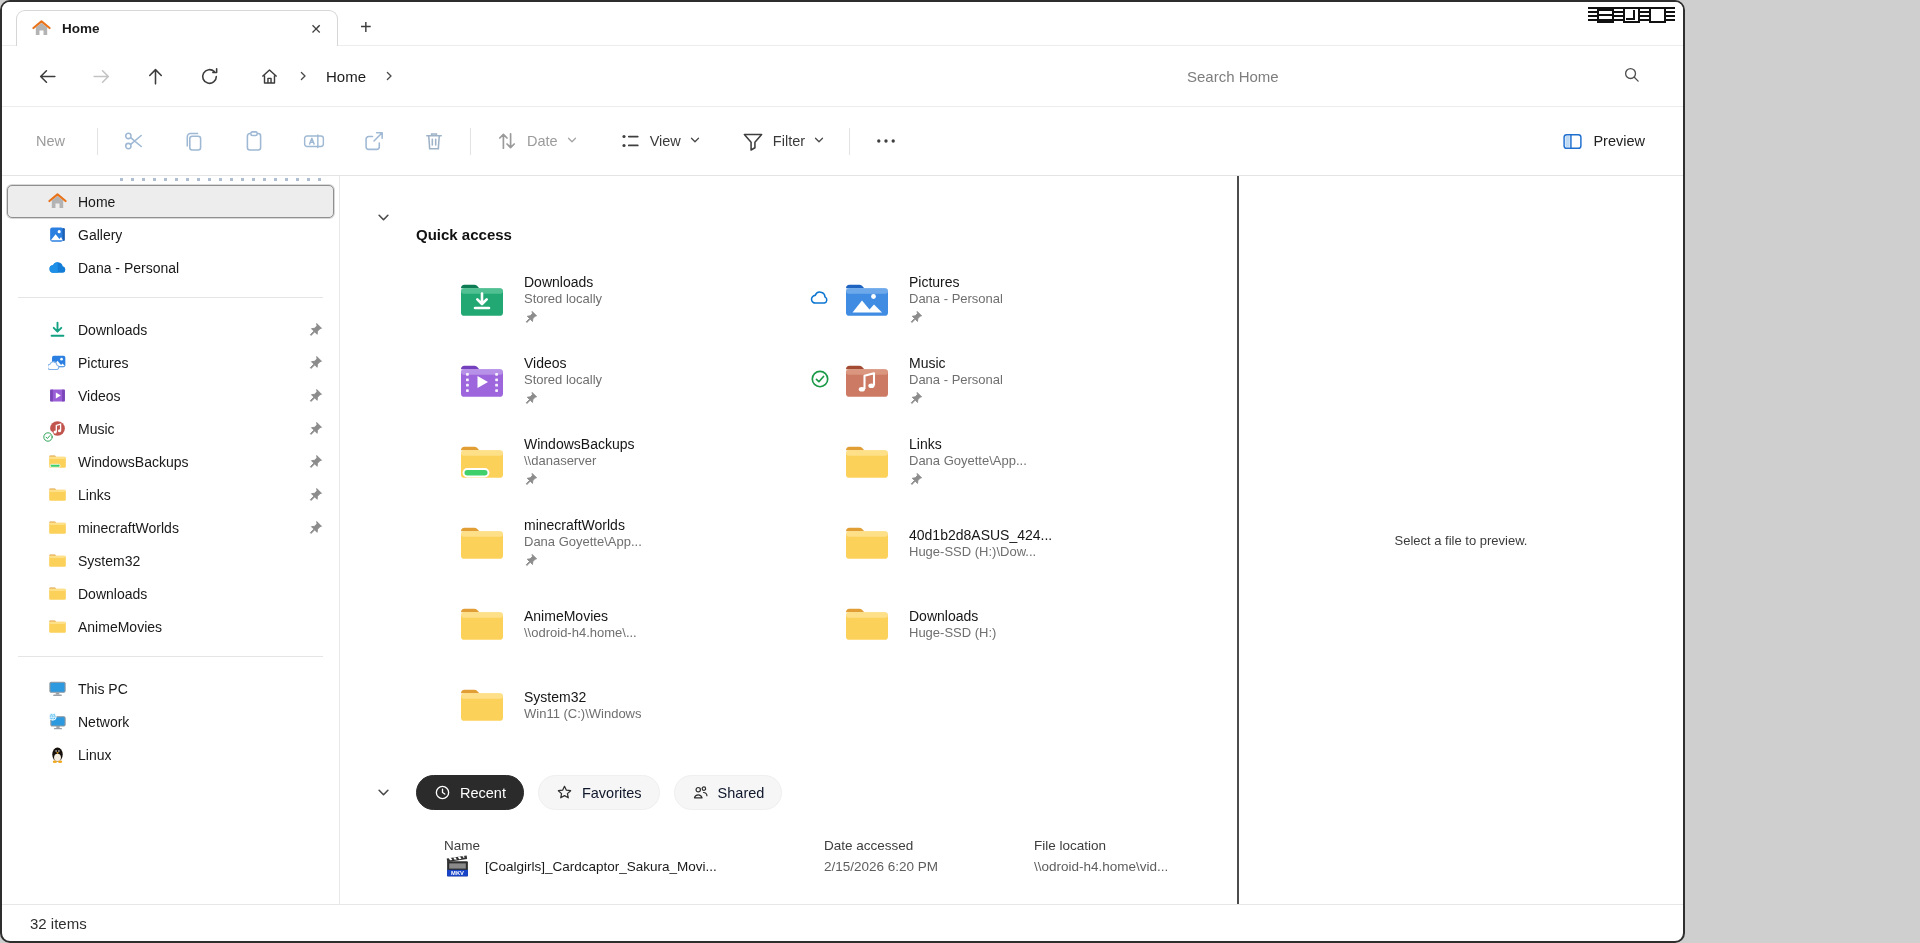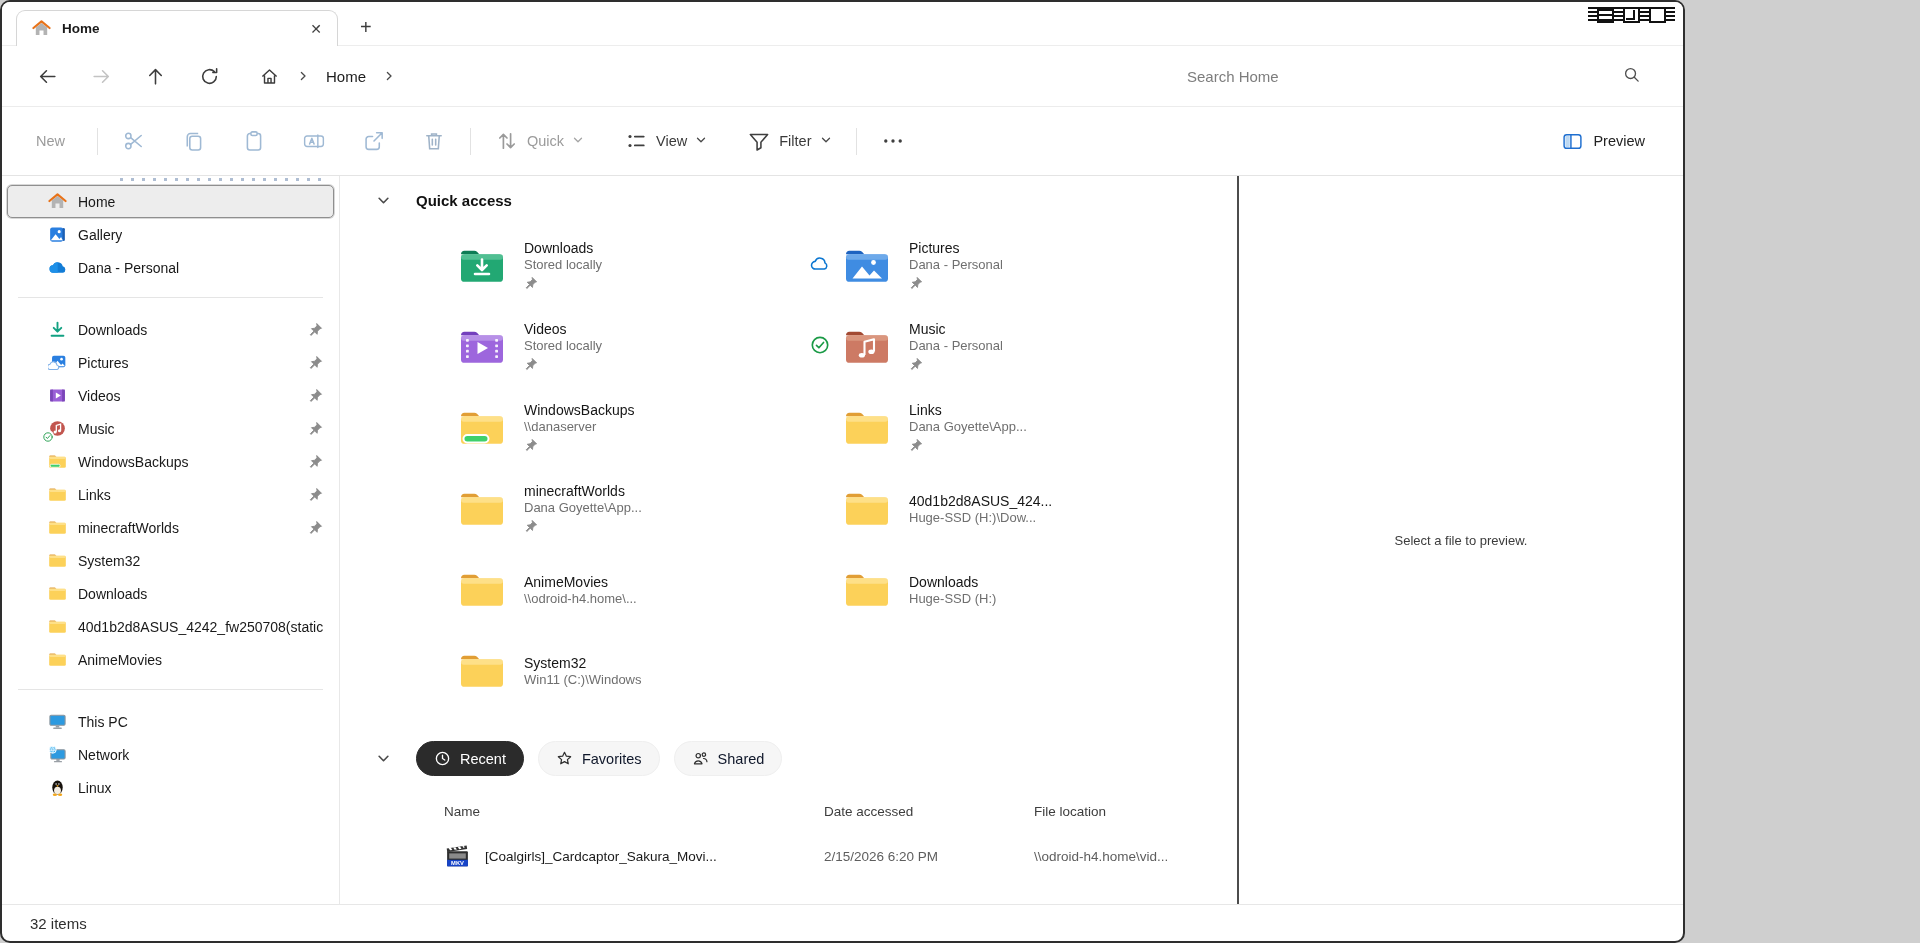--- a/index.html
+++ b/index.html
@@ -57,42 +57,42 @@
   .side-label{overflow:hidden;text-overflow:clip;}
   .side-pin{margin-left:auto;width:15px;height:15px;flex-shrink:0;}
   .side-pin svg{width:15px;height:15px;}
   .side-sep{height:1px;background:#e5e5e5;margin:13px 16px 15px;}
 
   
   .main{flex:1;min-width:0;padding-top:16px;overflow:hidden;}
   .section-head{display:flex;align-items:center;gap:25px;margin-left:36px;}
   .chev-btn{width:15px;height:15px;cursor:pointer;}
   .chev-btn svg{width:15px;height:15px;}
-  .sec-title{font-size:15px;font-weight:700;color:#111;}
+  .sec-title{font-size:15px;font-weight:700;color:#111;margin-top:34px;}
   .tiles{margin:16px 0 0 84px;display:grid;grid-template-columns:385px 400px;grid-auto-rows:81px;align-items:center;}
   .tile{display:flex;align-items:center;cursor:pointer;}
   .t-status{width:34px;flex-shrink:0;}
   .t-status svg{width:22px;height:22px;}
   .t-icon{width:48px;height:42px;margin-right:18px;flex-shrink:0;}
   .t-icon svg{width:48px;height:42px;}
   .t-text{display:flex;flex-direction:column;gap:1px;min-width:0;}
   .t-name{font-size:14px;color:#161616;white-space:nowrap;}
   .t-sub{font-size:13px;color:#6f6f6f;white-space:nowrap;}
   .t-pin{height:15px;margin-top:3px;}
   .t-pin svg{width:14px;height:14px;}
 
   .pill-row{display:flex;align-items:center;gap:25px;margin:30px 0 0 36px;}
   .pills{display:flex;gap:14px;}
   .pill{display:flex;align-items:center;gap:9px;padding:8px 17px;border-radius:20px;font-size:14.5px;background:#f6f6f6;color:#0f172a;border:1px solid #efefef;cursor:pointer;}
   .pill.active{background:#2b2b2b;color:#fff;border-color:#2b2b2b;}
   .pill svg{width:17px;height:17px;}
 
   .rtable{margin:28px 0 0 104px;}
   .thead{display:grid;grid-template-columns:380px 210px 210px 160px;font-size:13.5px;color:#3d3d3d;}
-  .trow{display:grid;grid-template-columns:380px 210px 210px 160px;margin-top:24px;align-items:center;font-size:13.5px;cursor:pointer;}
+  .trow{display:grid;grid-template-columns:380px 210px 210px 160px;align-items:center;font-size:13.5px;cursor:pointer;}
   .cell-name{display:flex;align-items:center;gap:14px;color:#1a1a1a;white-space:nowrap;overflow:hidden;}
   .cell-name svg{width:27px;height:27px;flex-shrink:0;}
   .cell-dim{color:#5e5e5e;white-space:nowrap;}
 
   
   .preview-pane{width:446px;flex-shrink:0;border-left:2px solid #4c4c4c;display:flex;align-items:center;justify-content:center;}
   .preview-msg{font-size:13px;color:#3c3c3c;}
 
   
   .statusbar{height:37px;border-top:1px solid #e7e7e7;display:flex;align-items:center;padding-left:28px;font-size:15px;color:#2f2f2f;}
@@ -213,21 +213,21 @@
         <span class="tb-icon"><svg viewBox="0 0 20 20" fill="none" stroke="#9fb3c8" stroke-width="1.3" stroke-linecap="round">
             <path d="M4 5.6h12M8 5.6V4.2h4v1.4M5.6 5.6l.8 10.8h7.2l.8-10.8M8.6 8.6v4.8M11.4 8.6v4.8"></path>
           </svg></span>
       </div>
     <div class="tb-sep"></div>
     <div class="tb-group" id="menu-btns" style="gap:40px;">
         <div class="tb-menu dim">
           <span class="tb-icon"><svg viewBox="0 0 20 20" fill="none" stroke="#9a9a9a" stroke-width="1.4" stroke-linecap="round" stroke-linejoin="round">
               <path d="M7 16V4.5M4 7.5l3-3 3 3M13 4v11.5M10 12.5l3 3 3-3"></path>
             </svg></span>
-          <span>Quick</span>
+          <span>Date</span>
           <span class="crumb-chev"><svg viewBox="0 0 12 12" fill="none" stroke="#a5a5a5" stroke-width="1.3" stroke-linecap="round" stroke-linejoin="round">
               <path d="M2.5 4.2 6 7.8 9.5 4.2"></path>
             </svg></span>
         </div>
         <div class="tb-menu dark">
           <span class="tb-icon"><svg viewBox="0 0 20 20" fill="none" stroke="#3f3f3f" stroke-width="1.4" stroke-linecap="round">
               <circle cx="5" cy="6.3" r="1.3" fill="#3f3f3f" stroke="none"></circle>
               <circle cx="5" cy="13.7" r="1.3" fill="#3f3f3f" stroke="none"></circle>
               <path d="M9 6.3h7.5M9 13.7h7.5"></path>
             </svg></span>
@@ -382,28 +382,20 @@
               </svg></span>
             <span class="side-label">System32</span>
           </div>
           <div class="side-item">
             <span class="side-ic"><svg viewBox="0 0 48 40">
                 <path d="M3 8c0-2 1.4-3.3 3.3-3.3h10c1 0 2 .4 2.7 1.1l2.3 2.4H3Z" fill="#e19e35"></path>
                 <rect x="3" y="8.2" width="42" height="27.6" rx="3.4" fill="#fcd159"></rect>
                 <rect x="3" y="8.2" width="42" height="5.5" rx="2.7" fill="#ffe9a8" opacity=".6"></rect>
               </svg></span>
             <span class="side-label">Downloads</span>
-          </div>
-          <div class="side-item">
-            <span class="side-ic"><svg viewBox="0 0 48 40">
-                <path d="M3 8c0-2 1.4-3.3 3.3-3.3h10c1 0 2 .4 2.7 1.1l2.3 2.4H3Z" fill="#e19e35"></path>
-                <rect x="3" y="8.2" width="42" height="27.6" rx="3.4" fill="#fcd159"></rect>
-                <rect x="3" y="8.2" width="42" height="5.5" rx="2.7" fill="#ffe9a8" opacity=".6"></rect>
-              </svg></span>
-            <span class="side-label">40d1b2d8ASUS_4242_fw250708(static</span>
           </div>
           <div class="side-item">
             <span class="side-ic"><svg viewBox="0 0 48 40">
                 <path d="M3 8c0-2 1.4-3.3 3.3-3.3h10c1 0 2 .4 2.7 1.1l2.3 2.4H3Z" fill="#e19e35"></path>
                 <rect x="3" y="8.2" width="42" height="27.6" rx="3.4" fill="#fcd159"></rect>
                 <rect x="3" y="8.2" width="42" height="5.5" rx="2.7" fill="#ffe9a8" opacity=".6"></rect>
               </svg></span>
             <span class="side-label">AnimeMovies</span>
           </div>
           <div class="side-sep"></div>

